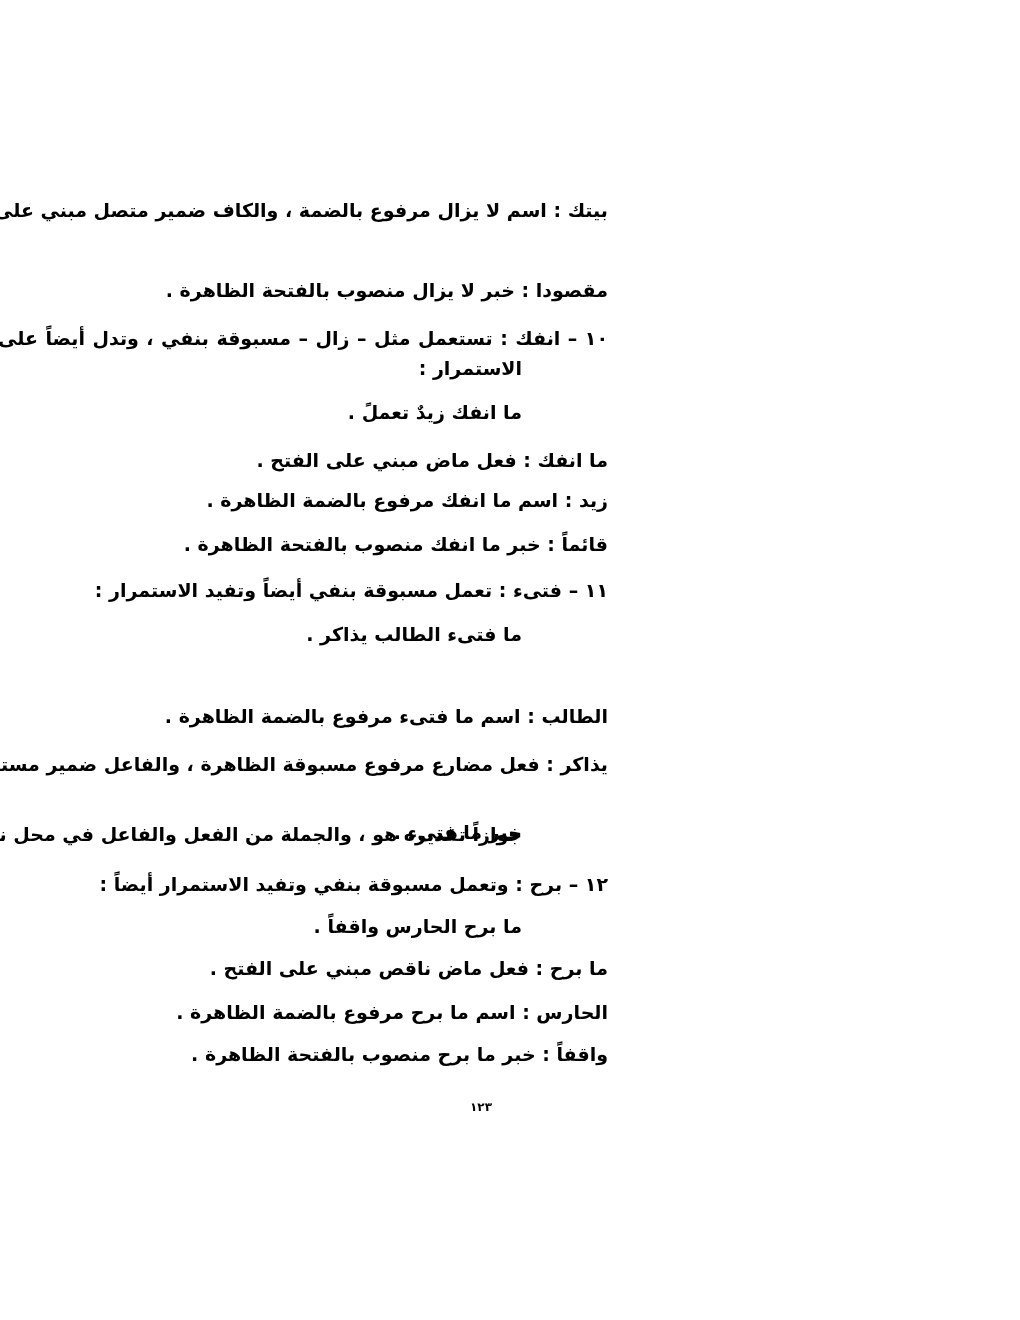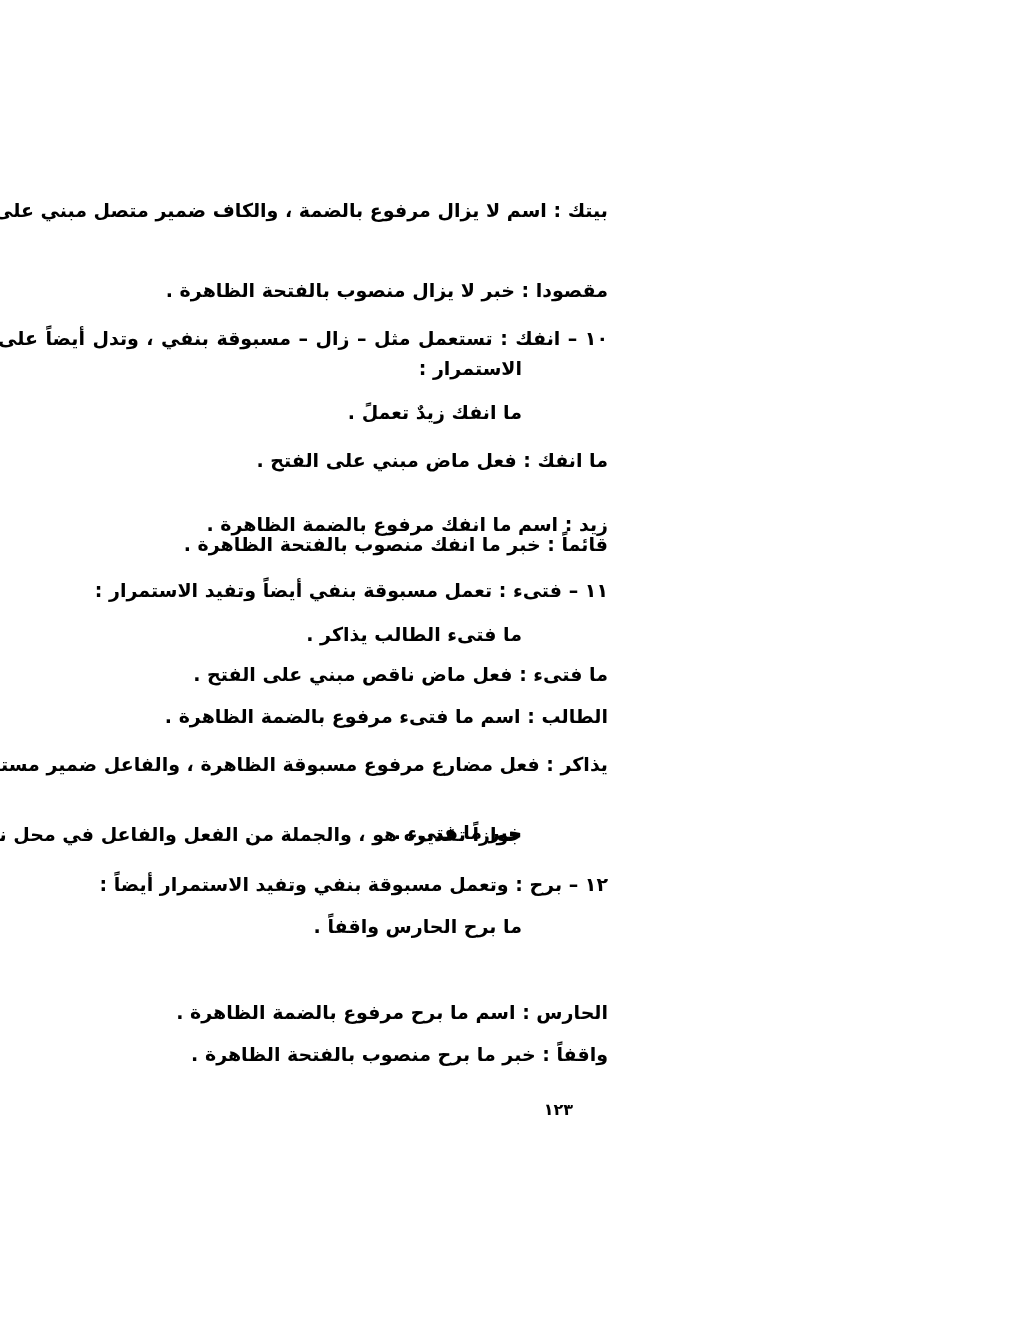--- a/index.html
+++ b/index.html
@@ -23,44 +23,44 @@
       text-align: right;
       white-space: nowrap;
       font-size: 19px;
       font-weight: bold;
       line-height: 28px;
       letter-spacing: 0.2px;
     }
     .full { right: 212px; width: 610px; text-align: justify; text-align-last: justify; }
     .page-number {
       position: absolute;
-      left: 493px; top: 1100px; width: 80px;
-      text-align: right;
-      font-size: 16px; font-weight: bold;
+      left: 470px; top: 1100px; width: 80px;
+      text-align: left;
+      font-size: 12px; font-weight: bold;
       direction: rtl;
     }
   </style>
 </head>
 <body>
 
 <div class="page">
   <div class="line full" style="top:196px;">بيتك : اسم لا يزال مرفوع بالضمة ، والكاف ضمير متصل مبني على</div>
   <div class="line" style="top:276px; right:212px;">مقصودا : خبر لا يزال منصوب بالفتحة الظاهرة .</div>
   <div class="line full" style="top:324px;">١٠ – انفك : تستعمل مثل – زال – مسبوقة بنفي ، وتدل أيضاً على</div>
   <div class="line" style="top:354px; right:298px;margin-left:12px;">الاستمرار :</div>
   <div class="line" style="top:398px; right:298px;">ما انفك زيدٌ تعملً .</div>
   <div class="line" style="top:446px; right:212px;">ما انفك : فعل ماض مبني على الفتح .</div>
-  <div class="line" style="top:486px; right:212px;margin-top:24px;">زيد      : اسم ما انفك مرفوع بالضمة الظاهرة .</div>
+  <div class="line" style="top:486px; right:212px;">زيد      : اسم ما انفك مرفوع بالضمة الظاهرة .</div>
   <div class="line" style="top:530px; right:212px;">قائماً    : خبر ما انفك منصوب بالفتحة الظاهرة .</div>
   <div class="line" style="top:576px; right:212px;">١١ – فتىء : تعمل مسبوقة بنفي أيضاً وتفيد الاستمرار :</div>
   <div class="line" style="top:620px; right:298px;">ما فتىء الطالب يذاكر .</div>
-  <div class="line" style="top:660px; right:212px;">ما فتىء : فعل ماض ناقص مبني على الفتح .</div>
   <div class="line" style="top:702px; right:212px;">الطالب  : اسم ما فتىء مرفوع بالضمة الظاهرة .</div>
   <div class="line full" style="top:750px;">يذاكر : فعل مضارع مرفوع مسبوقة الظاهرة ، والفاعل ضمير مستتر</div>
   <div class="line" style="top:784px; right:298px; width:524px; text-align:justify; text-align-last:justify;margin-top:36px;">جوازاً تقديره هو ، والجملة من الفعل والفاعل في محل نصب</div>
   <div class="line" style="top:818px; right:298px;">خبر ما فتىء .</div>
   <div class="line" style="top:870px; right:212px;text-align:right;">١٢ – برح : وتعمل مسبوقة بنفي وتفيد الاستمرار أيضاً :</div>
   <div class="line" style="top:912px; right:298px;">ما برح الحارس واقفاً .</div>
+  <div class="line" style="top:954px; right:212px;">ما برح : فعل ماض ناقص مبني على الفتح .</div>
   <div class="line" style="top:998px; right:212px;">الحارس : اسم ما برح مرفوع بالضمة الظاهرة .</div>
   <div class="line" style="top:1040px; right:212px;">واقفاً   : خبر ما برح منصوب بالفتحة الظاهرة .</div>
 
   <div class="page-number">١٢٣</div>
 </div>
 
 </body></html>

